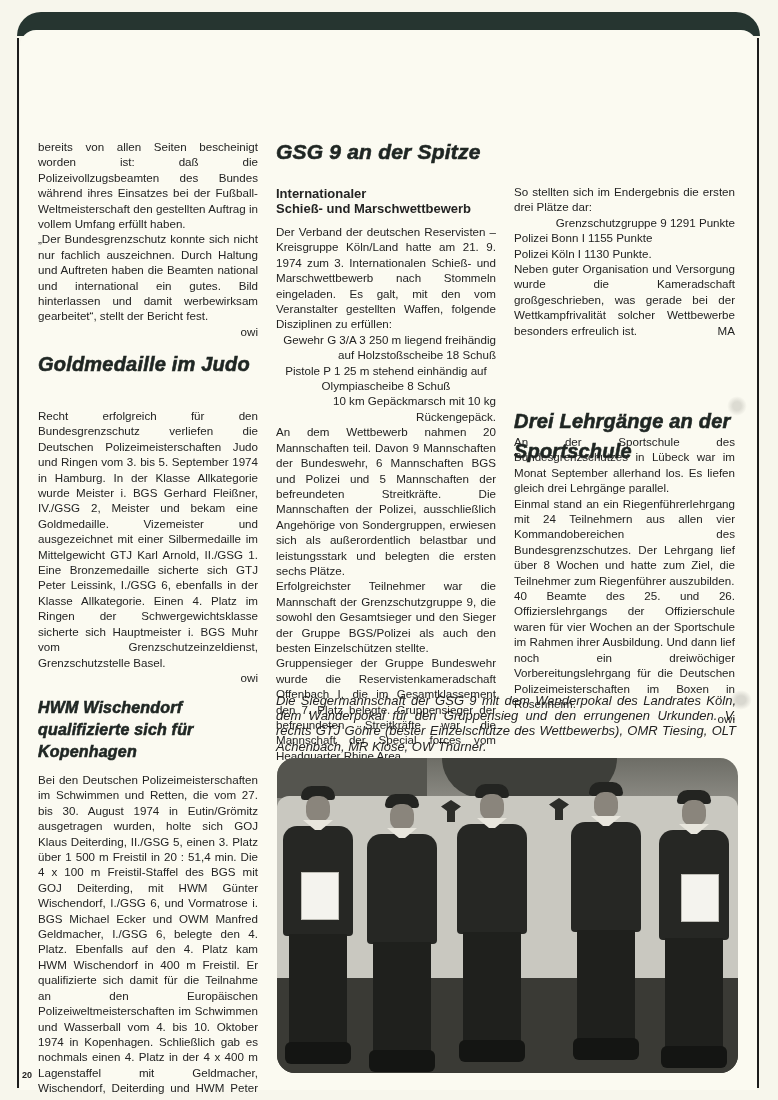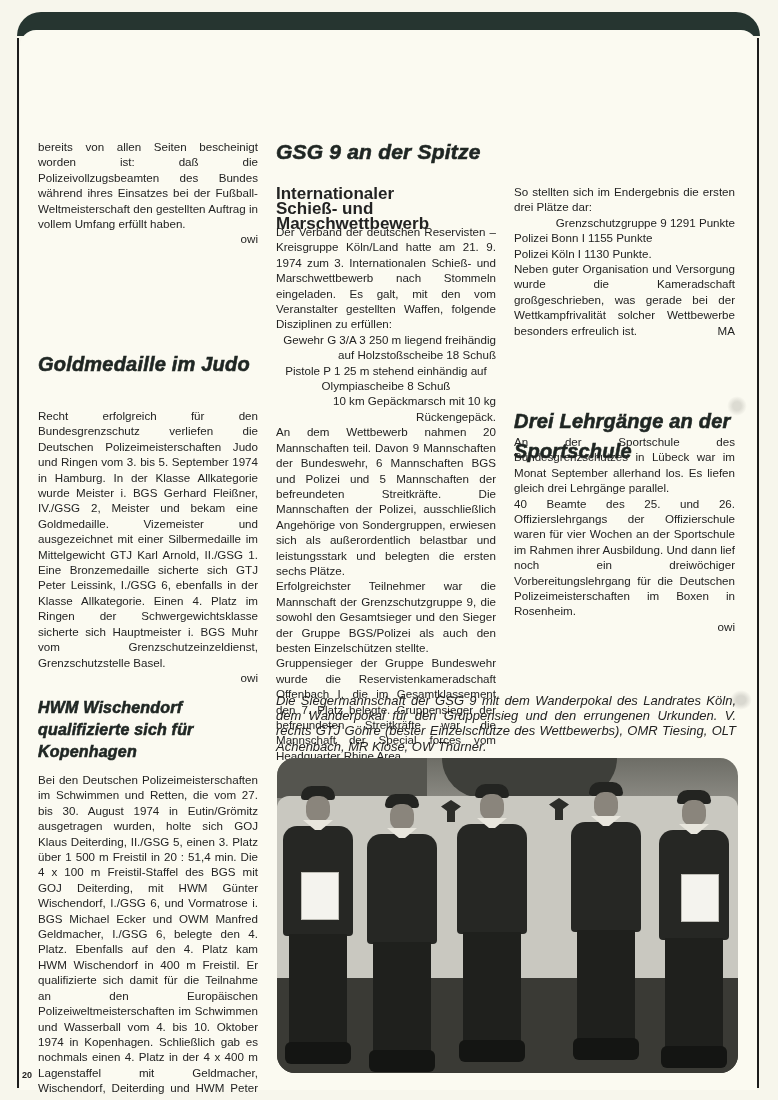--- a/index.html
+++ b/index.html
@@ -32,21 +32,21 @@
   .sig { text-align:right; }
   .headline {
     position:absolute; font-weight:bold; font-style:italic;
     color:#1f2623; letter-spacing:0.2px;
     -webkit-text-stroke:0.6px #1f2623;
   }
   .h-main { left:276px; top:137px; font-size:21px; line-height:30px; }
   .h-judo { left:38px; top:353px; font-size:20px; line-height:22px; width:220px; }
   .h-hwm  { left:38px; top:697px; font-size:16px; line-height:22px; width:230px; }
   .h-drei { left:514px; top:406px; font-size:20px; line-height:30px; width:230px; }
-  .subhead { position:absolute; left:276px; top:186px; font-size:17px; line-height:15px; font-weight:bold; width:220px; }
+  .subhead { position:absolute; left:276px; top:186px; font-size:13px; line-height:15px; font-weight:bold; width:220px; }
   .col-judo { left:38px; top:408px; width:220px; }
   .col-hwm  { left:38px; top:772px; width:220px; }
   .col-drei { left:514px; top:434px; width:221px; }
   .col-gsg  { left:276px; top:224px; width:220px; }
   .caption {
     position:absolute; left:276px; top:693px; width:460px;
     font-size:13px; line-height:15.2px; font-style:italic; text-align:justify;
   }
   .caption .credit { float:right;margin-top:42px; }
   .photo {
@@ -78,20 +78,21 @@
 
 <div class="frame-top"></div>
 <div class="frame-inner"></div>
 <div class="rule-left"></div>
 <div class="rule-right"></div>
 <div class="corner-mark"></div>
 <div class="corner-mark2"></div>
 
 <div class="col col1">
   <p>bereits von allen Seiten bescheinigt worden ist: daß die Polizeivollzugsbeamten des Bundes während ihres Einsatzes bei der Fußball-Weltmeisterschaft den gestellten Auftrag in vollem Umfang erfüllt haben.</p>
+  <p>„Der Bundesgrenzschutz konnte sich nicht nur fachlich auszeichnen. Durch Haltung und Auftreten haben die Beamten national und international ein gutes. Bild hinterlassen und damit werbewirksam gearbeitet“, stellt der Bericht fest.</p>
   <p class="sig">owi</p>
 </div>
 
 <div class="headline h-judo">Goldmedaille im Judo</div>
 <div class="col col-judo">
   <p>Recht erfolgreich für den Bundesgrenzschutz verliefen die Deutschen Polizeimeisterschaften Judo und Ringen vom 3. bis 5. September 1974 in Hamburg. In der Klasse Allkategorie wurde Meister i. BGS Gerhard Fleißner, IV./GSG 2, Meister und bekam eine Goldmedaille. Vizemeister und ausgezeichnet mit einer Silbermedaille im Mittelgewicht GTJ Karl Arnold, II./GSG 1. Eine Bronzemedaille sicherte sich GTJ Peter Leissink, I./GSG 6, ebenfalls in der Klasse Allkategorie. Einen 4. Platz im Ringen der Schwergewichtsklasse sicherte sich Hauptmeister i. BGS Muhr vom Grenzschutzeinzeldienst, Grenzschutzstelle Basel.</p>
   <p class="sig">owi</p>
 </div>
 
 <div class="headline h-hwm">HWM Wischendorf qualifizierte sich für Kopenhagen</div>
@@ -119,20 +120,21 @@
   <p style="text-align:right">Grenzschutzgruppe 9 1291 Punkte</p>
   <p style="text-align:left">Polizei Bonn I 1155 Punkte</p>
   <p style="text-align:left">Polizei Köln I 1130 Punkte.</p>
   <p>Neben guter Organisation und Versorgung wurde die Kameradschaft großgeschrieben, was gerade bei der Wettkampfrivalität solcher Wettbewerbe besonders erfreulich ist.</p>
   <p class="sig" style="margin-top:-15.4px">MA</p>
 </div>
 
 <div class="headline h-drei">Drei Lehrgänge an der Sportschule</div>
 <div class="col col-drei">
   <p>An der Sportschule des Bundesgrenzschutzes in Lübeck war im Monat September allerhand los. Es liefen gleich drei Lehrgänge parallel.</p>
+  <p>Einmal stand an ein Riegenführerlehrgang mit 24 Teilnehmern aus allen vier Kommandobereichen des Bundesgrenzschutzes. Der Lehrgang lief über 8 Wochen und hatte zum Ziel, die Teilnehmer zum Riegenführer auszubilden.</p>
   <p>40 Beamte des 25. und 26. Offizierslehrgangs der Offizierschule waren für vier Wochen an der Sportschule im Rahmen ihrer Ausbildung. Und dann lief noch ein dreiwöchiger Vorbereitungslehrgang für die Deutschen Polizeimeisterschaften im Boxen in Rosenheim.</p>
   <p class="sig">owi</p>
 </div>
 
 <div class="caption">
   <span>Die Siegermannschaft der GSG 9 mit dem Wanderpokal des Landrates Köln, dem Wanderpokal für den Gruppensieg und den errungenen Urkunden. V. rechts GTJ Göhre (bester Einzelschütze des Wettbewerbs), OMR Tiesing, OLT Achenbach, MR Klose, OW Thurner.</span>
   <span class="credit">Foto: Schwanke</span>
 </div>
 
 <div class="photo" title="Five uniformed men in berets standing in front of a van, holding trophies and certificates">

